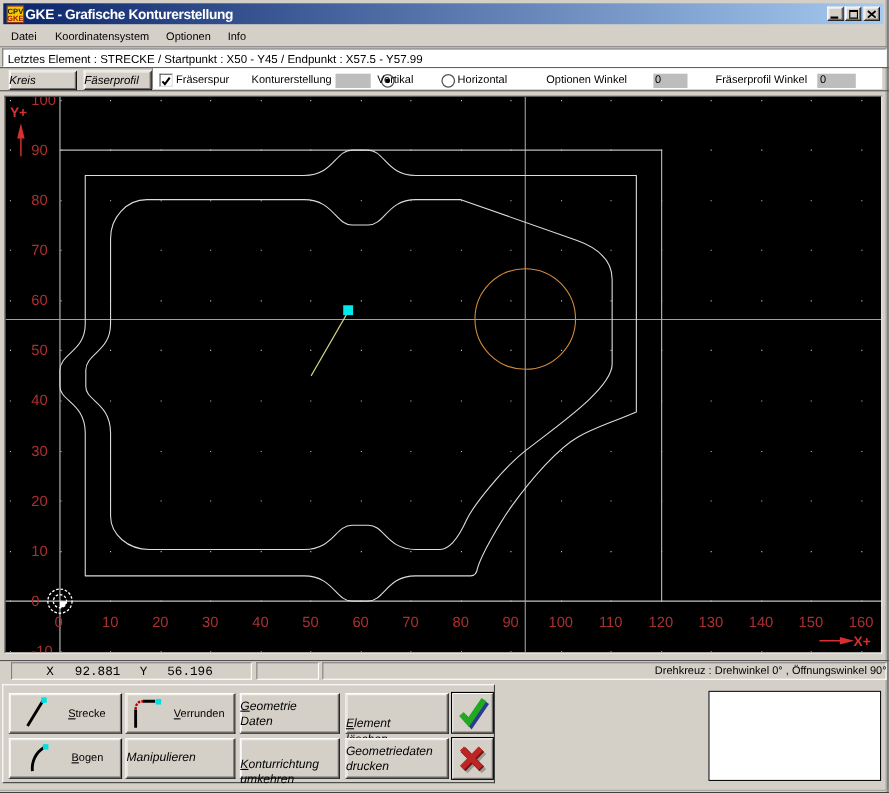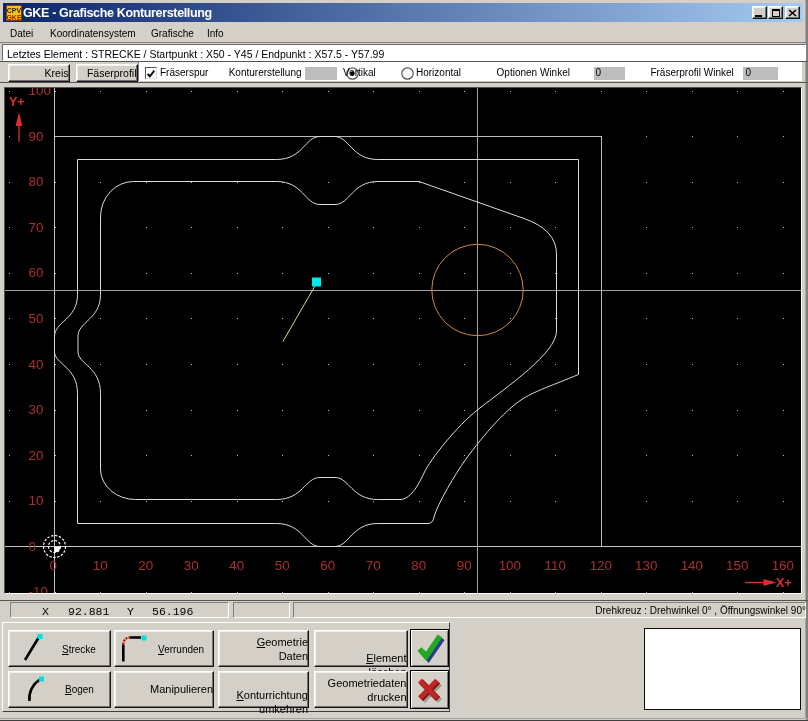--- a/index.html
+++ b/index.html
@@ -1,17 +1,17 @@
 <!DOCTYPE html>
 <html><head><meta charset="utf-8"><style>
 * { margin:0; padding:0; box-sizing:border-box; }
 body { width:808px; height:721px; font-family:"Liberation Sans", sans-serif; background:#D4D0C8; position:relative; overflow:hidden; }
 .t { position:absolute; font-size:10px; color:#000; white-space:pre; }
 .btn { position:absolute; background:#D4D0C8; border:1px solid; border-color:#FFFFFF #161616 #161616 #FFFFFF; box-shadow:inset -1px -1px 0 #707070, inset 1px 1px 0 #F2F1EE; }
-.bb { text-align:right; font-size:11px; color:#000; }
+.bb { text-align:left; font-size:11px; color:#000;font-style:italic; }
 .mono { font-family:"Liberation Mono",monospace !important; font-size:11.5px !important; }
 .btn5 { position:absolute; background:#D4D0C8; border:1px solid #000; box-shadow:inset 1px 1px 0 #FFFFFF, inset -1px -1px 0 #787878; }
 </style></head>
 <body>
 
 <div style="position:absolute;right:0;top:0;width:2px;height:721px;background:#808080"></div>
 <div style="position:absolute;right:0;bottom:0;width:808px;height:1px;background:#404040"></div>
 <div style="position:absolute;right:2px;bottom:2px;width:1px;height:719px;background:#a8a5a0"></div>
 <div style="position:absolute;left:0;bottom:2px;width:808px;height:1px;background:#a8a5a0"></div>
 
@@ -28,21 +28,21 @@
 <div class="btn" style="left:768px;top:6px;width:15px;height:13px"></div>
 <div class="btn" style="left:785px;top:6px;width:15px;height:13px"></div>
 <div style="position:absolute;left:755px;top:15px;width:7px;height:2px;background:#000"></div>
 <div style="position:absolute;left:771.5px;top:8.5px;width:8px;height:8px;border:1px solid #000;border-top-width:2px"></div>
 <svg style="position:absolute;left:788px;top:9px" width="9" height="8">
     <path d="M1 1 8 7M8 1 1 7" stroke="#000" stroke-width="1.6"></path>
   </svg>
 
 <div class="t" style="left:10px;top:28px">Datei</div>
 <div class="t" style="left:50px;top:28px">Koordinatensystem</div>
-<div class="t" style="left:151px;top:28px">Grafische</div>
+<div class="t" style="left:151px;top:28px">Optionen</div>
 <div class="t" style="left:207px;top:28px">Info</div>
 <div style="position:absolute;left:0;top:42px;width:808px;height:1px;background:#808080"></div>
 
 <div style="position:absolute;left:2px;top:44px;width:804px;height:17px;background:#FFFFFF;border:1px solid;border-color:#6a6a6a #FFFFFF #FFFFFF #6a6a6a"></div>
 <div class="t" style="left:7px;top:48px;font-size:10.5px">Letztes Element : STRECKE / Startpunkt : X50 - Y45 / Endpunkt : X57.5 - Y57.99</div>
 
 <div style="position:absolute;left:0;top:61px;width:808px;height:1px;background:#555"></div>
 <div style="position:absolute;left:139px;top:62px;width:663px;height:19px;background:#FFFFFF"></div>
 <div style="position:absolute;left:138px;top:62px;width:1px;height:19px;background:#808080"></div>
 <div style="position:absolute;left:0;top:82px;width:808px;height:1px;background:#555"></div>

